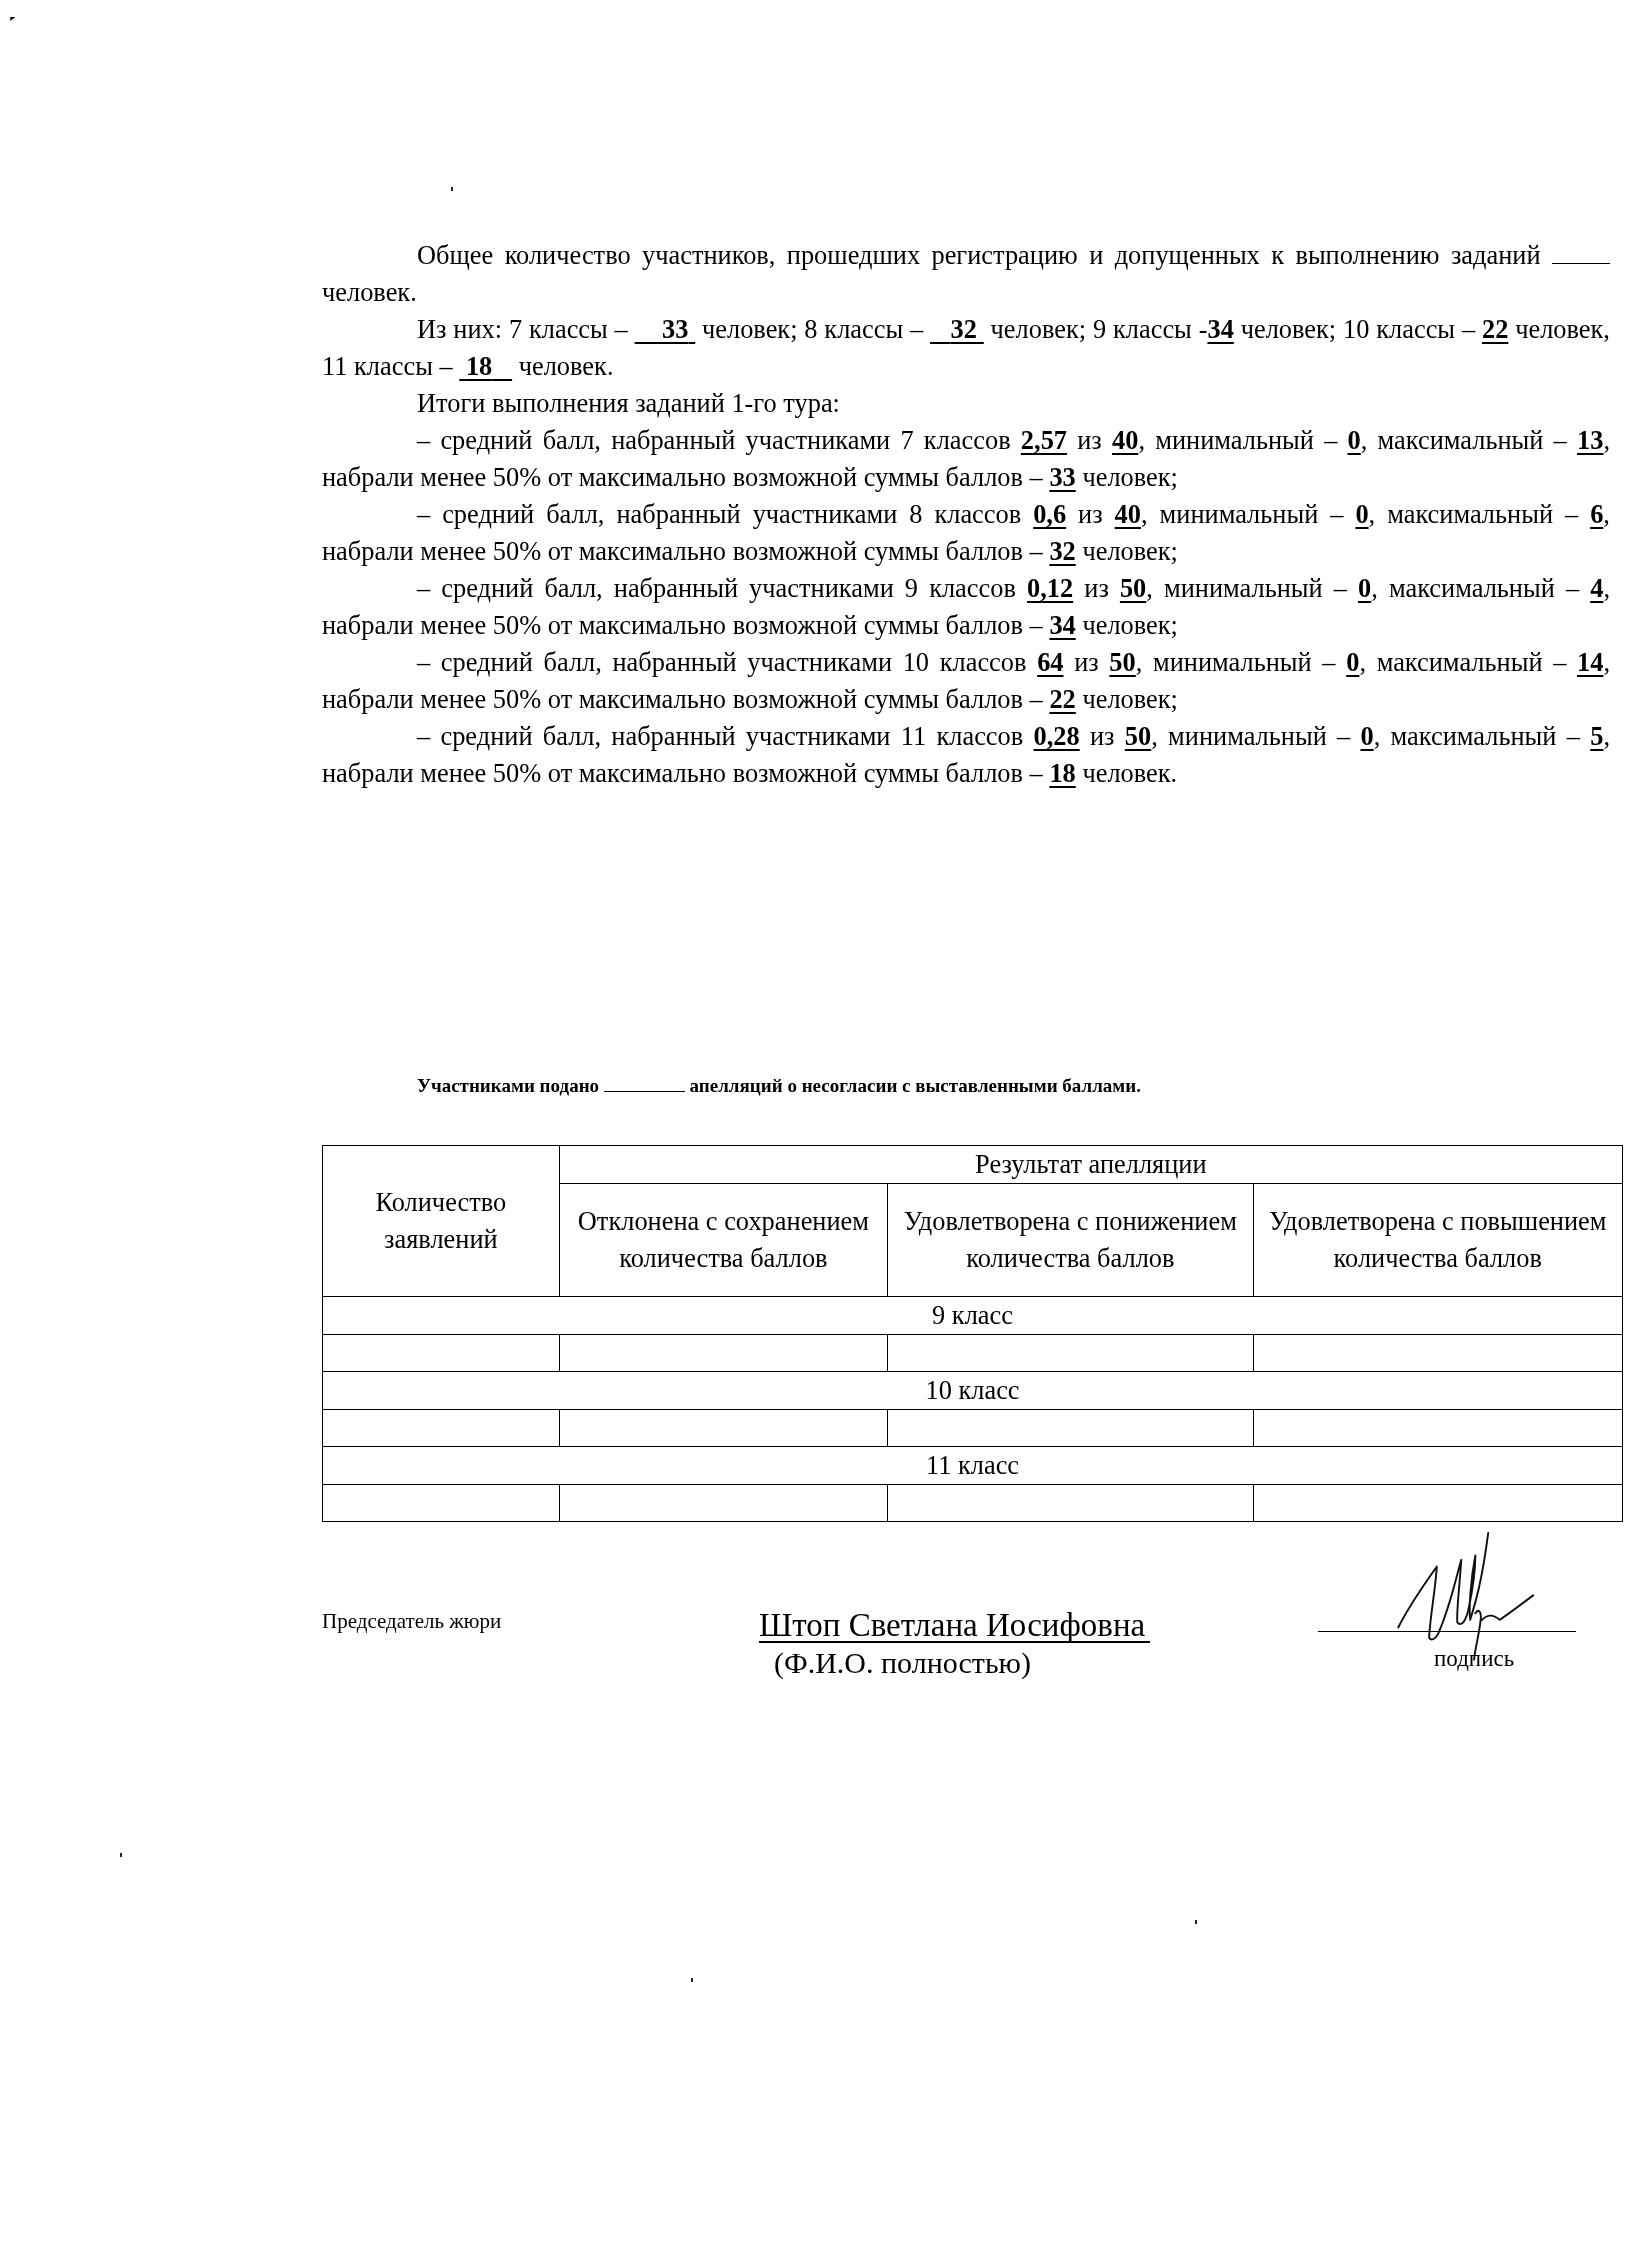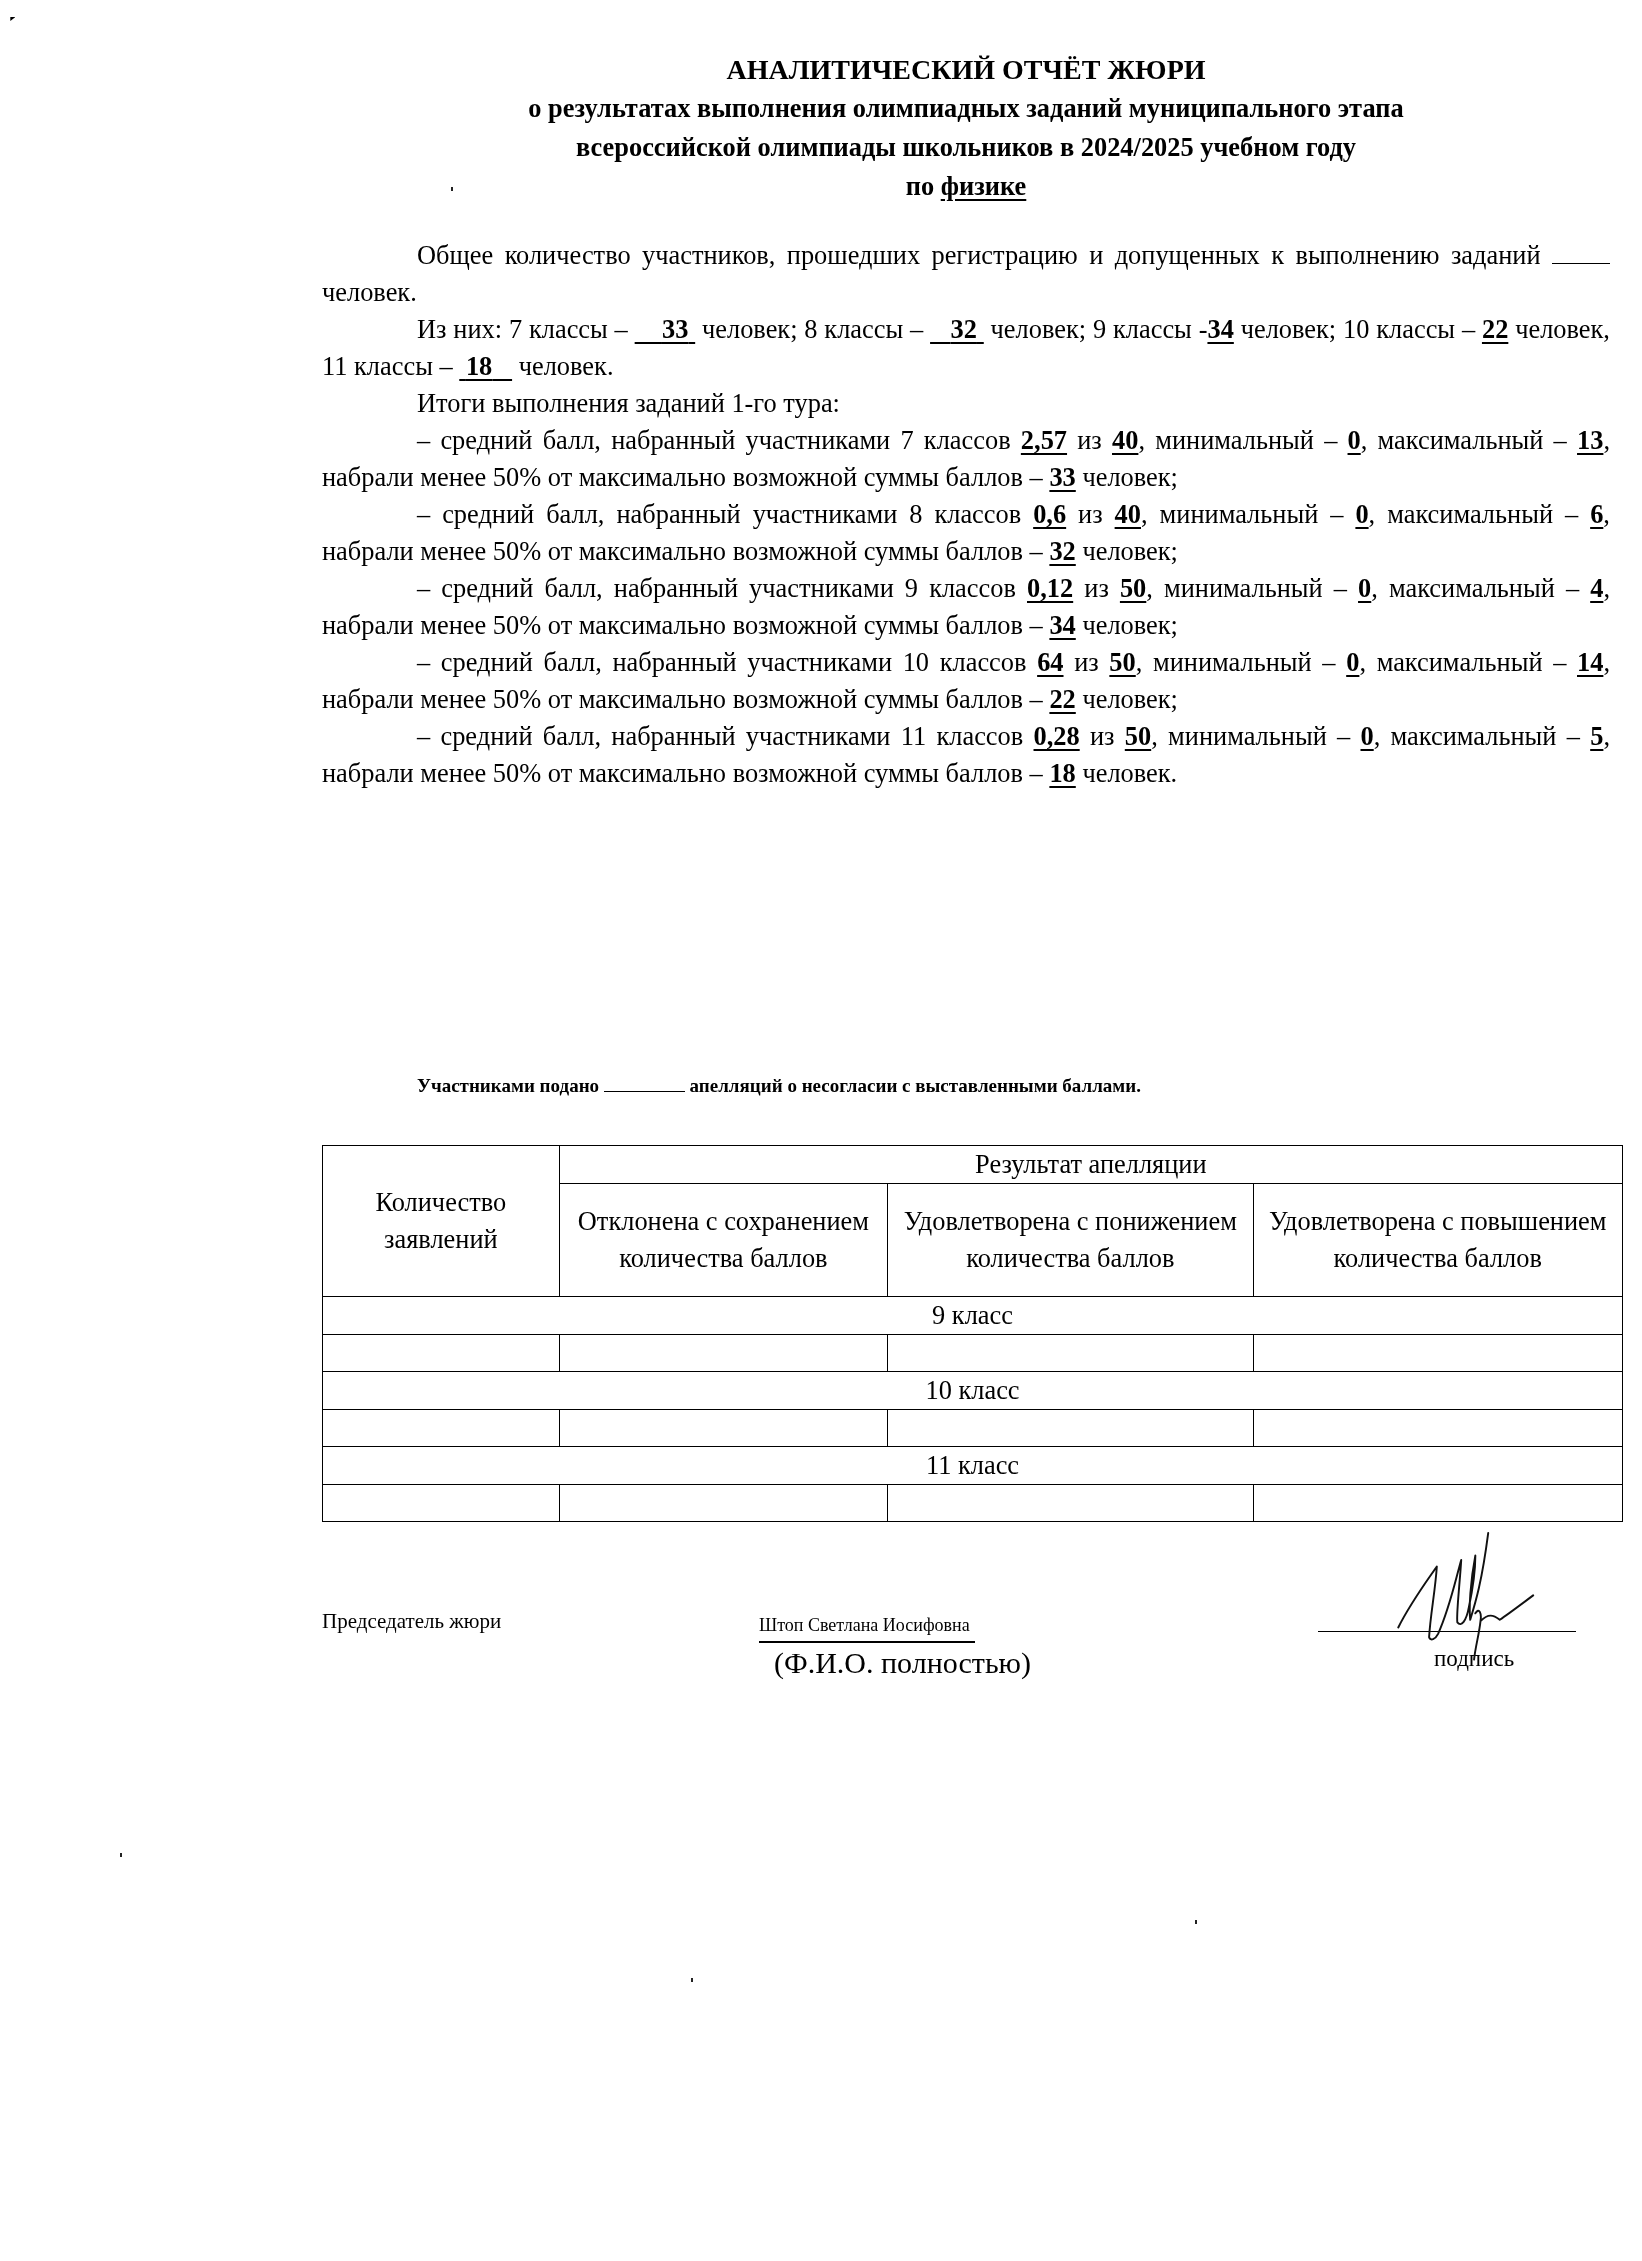--- a/index.html
+++ b/index.html
@@ -28,43 +28,34 @@
     position: absolute; left: 322px; top: 1145px; width: 1301px;
     border-collapse: collapse; font-size: 26.4px; text-align: center;
   }
   table.appeal td, table.appeal th { border: 1.3px solid #000; font-weight: normal; padding: 0 3px; line-height: 37px; }
   .hdr-top { height: 37px; }
   .hdr-sub td { height: 112px; }
   .class-row td { height: 37px; border-top: 2.6px solid #000; border-bottom: 2.6px solid #000; }
   .empty-row td { height: 36px; }
 
   .sig-label { position: absolute; left: 322px; top: 1609px; font-size: 21px; }
-  .sig-name { position: absolute; left: 759px; top: 1609px; font-size: 18px; border-bottom: 2.6px solid #000; padding-right: 5.2px; line-height: 32px; }
+  .sig-name { position: absolute; left: 759px; top: 1609px; font-size: 33px; border-bottom: 2.6px solid #000; padding-right: 5.2px; line-height: 32px; }
   .sig-name-hint { position: absolute; left: 774px; top: 1646px; font-size: 30px; }
   .sig-line { position: absolute; left: 1318px; top: 1631px; width: 258px; border-bottom: 1.9px solid #000; }
   .sig-hint { position: absolute; left: 1434px; top: 1646px; font-size: 23px; }
   .signature-svg { position: absolute; left: 1379px; top: 1531px; }
 
   .speck { position: absolute; width: 1.9px; height: 3.9px; background: #222; }
 </style>
 </head>
 <body>
 
 <div class="page">
   <div class="scan-mark"></div>
 
-  <div class="title-block">
-    <div class="title-main">АНАЛИТИЧЕСКИЙ ОТЧЁТ ЖЮРИ</div>
-    <div>о результатах выполнения олимпиадных заданий муниципального этапа</div>
-    <div>всероссийской олимпиады школьников в 2024/2025 учебном году</div>
-    <div>
-      <span>по</span>
-      <span class="u">физике</span>
-    </div>
-  </div>
 
   <div class="body-text">
     <p class="para b">
       <span>Общее количество участников, прошедших регистрацию и допущенных к выполнению заданий</span>
       <span class="blank" style="width:58px"><span></span></span>
       <span>человек.</span>
     </p>
     <p class="para">
       <span class="b">Из них:</span>
       <span>7 классы –</span>

